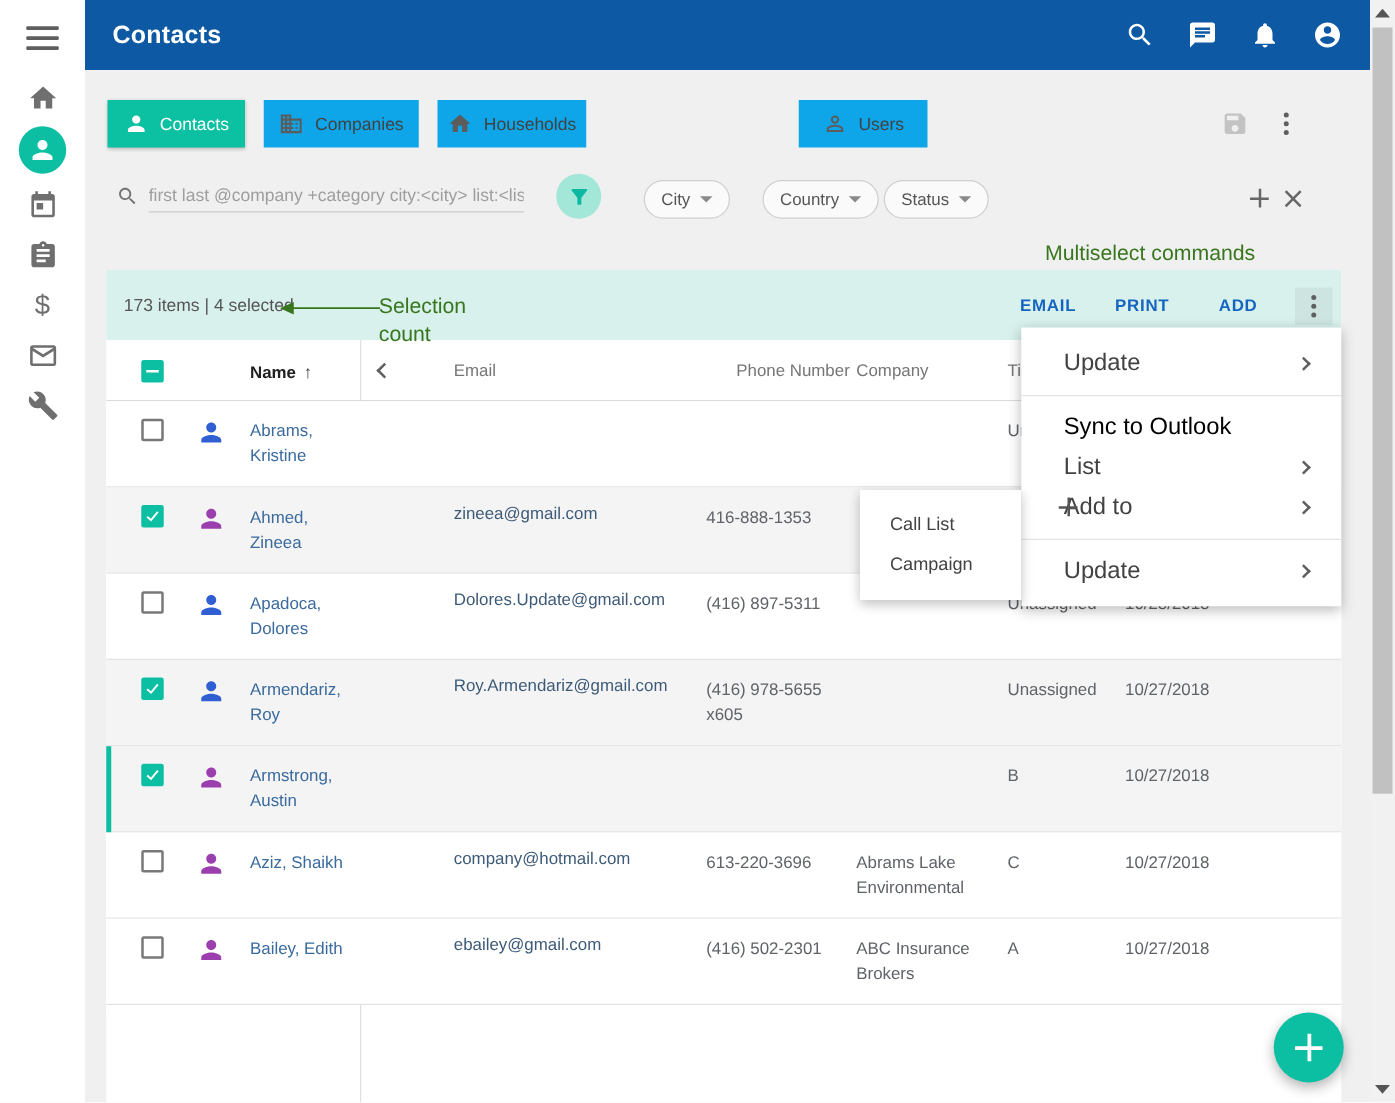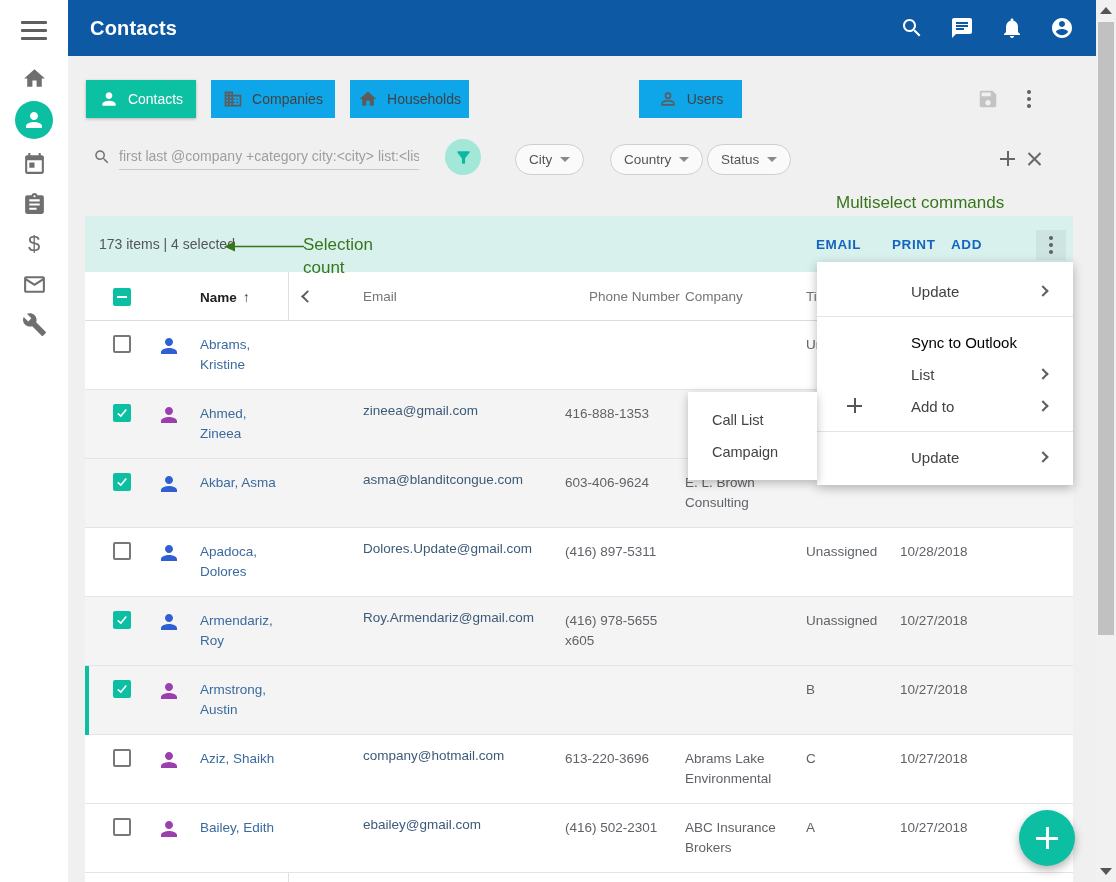--- a/index.html
+++ b/index.html
@@ -88,21 +88,21 @@
   .cell.email { left:278px; top:11px; width:190px; color:#3d5a78; }
   .cell.phone { left:480px; width:106px; }
   .cell.company { left:600px; width:100px; }
   .cell.tier { left:721px; width:82px; }
   .cell.date { left:815px; width:90px; }
   .row-partial { height:9px; background:#ffffff; }
 
   
   .menu { position:absolute; left:817px; top:262px; width:256px; background:#ffffff; box-shadow:0 3px 10px rgba(0,0,0,0.28); z-index:30; padding:13px 0 12px 0; }
   .mi { position:relative; height:32px; display:flex; align-items:center; cursor:pointer; }
-  .mi-label { margin-left:94px; font-size:15px; color:#424242; }
+  .mi-label { margin-left:34px; font-size:19px; color:#424242; }
   .mi.disabled { cursor:default; } .mi.disabled .mi-label { color:#000000; }
   .mdiv { height:1px; background:#e4e4e4; margin:9px 0; }
   .chev-r { position:absolute; right:26px; top:12px; width:8px; height:8px; border-top:2px solid #5f5f5f; border-right:2px solid #5f5f5f; transform:rotate(45deg); }
   .mi-plus { position:absolute; left:30px; top:8px; }
   .mi-plus::before { content:""; position:absolute; left:0; top:6.5px; width:15px; height:2px; background:#555; }
   .mi-plus::after { content:""; position:absolute; left:6.5px; top:0; width:2px; height:15px; background:#555; }
   .mi-plus { width:15px; height:15px; }
 
   .submenu { position:absolute; left:688px; top:392px; width:129px; background:#ffffff; box-shadow:0 3px 9px rgba(0,0,0,0.25); z-index:31; padding:12px 0; }
   .smi { height:32px; display:flex; align-items:center; padding-left:24px; font-size:14.5px; color:#424242; cursor:pointer; }
@@ -273,21 +273,21 @@
     <polygon points="0,6.5 11,1.5 11,11.5" fill="#38761d"></polygon>
   </svg>
 
   <div class="card">
     <div class="col-divider"></div>
 
     <div class="selbar">
       <span class="selbar-summary">173 items | 4 selected</span>
       <button class="selbar-action" style="left:731px">EMAIL</button>
       <button class="selbar-action" style="left:807px">PRINT</button>
-      <button class="selbar-action" style="left:866px">ADD</button>
+      <button class="selbar-action" style="left:890px">ADD</button>
       <button class="selbar-dots">
         <span class="dots">
             <i></i>
             <i></i>
             <i></i>
           </span>
       </button>
     </div>
 
     <div class="thead">
@@ -325,36 +325,20 @@
             <path d="M12 12c2.21 0 4-1.79 4-4s-1.79-4-4-4-4 1.79-4 4 1.79 4 4 4zm0 2c-2.67 0-8 1.34-8 4v2h16v-2c0-2.66-5.33-4-8-4z"></path>
           </svg></span>
       <a class="cell name">Ahmed, Zineea</a>
       <span class="cell email">zineea@gmail.com</span>
       <span class="cell phone">416-888-1353</span>
       <span class="cell company"></span>
       <span class="cell tier"></span>
       <span class="cell date"></span>
     </div>
 
-    <div class="row checked">
-      <span class="cb on">
-          <svg viewBox="0 0 18 18">
-            <polyline points="3.5,9.5 7.5,13 14.5,4.5" fill="none" stroke="#ffffff" stroke-width="2"></polyline>
-          </svg>
-        </span>
-      <span class="avatar blue"><svg viewBox="0 0 24 24">
-            <path d="M12 12c2.21 0 4-1.79 4-4s-1.79-4-4-4-4 1.79-4 4 1.79 4 4 4zm0 2c-2.67 0-8 1.34-8 4v2h16v-2c0-2.66-5.33-4-8-4z"></path>
-          </svg></span>
-      <a class="cell name">Akbar, Asma</a>
-      <span class="cell email">asma@blanditcongue.com</span>
-      <span class="cell phone">603-406-9624</span>
-      <span class="cell company">E. L. Brown Consulting</span>
-      <span class="cell tier"></span>
-      <span class="cell date"></span>
-    </div>
 
     <div class="row">
       <span class="cb"></span>
       <span class="avatar blue"><svg viewBox="0 0 24 24">
             <path d="M12 12c2.21 0 4-1.79 4-4s-1.79-4-4-4-4 1.79-4 4 1.79 4 4 4zm0 2c-2.67 0-8 1.34-8 4v2h16v-2c0-2.66-5.33-4-8-4z"></path>
           </svg></span>
       <a class="cell name">Apadoca, Dolores</a>
       <span class="cell email">Dolores.Update@gmail.com</span>
       <span class="cell phone">(416) 897-5311</span>
       <span class="cell company"></span>

